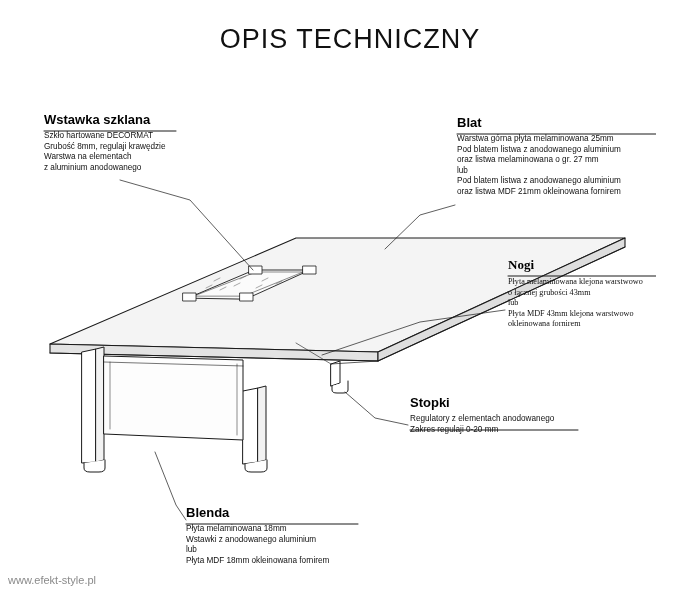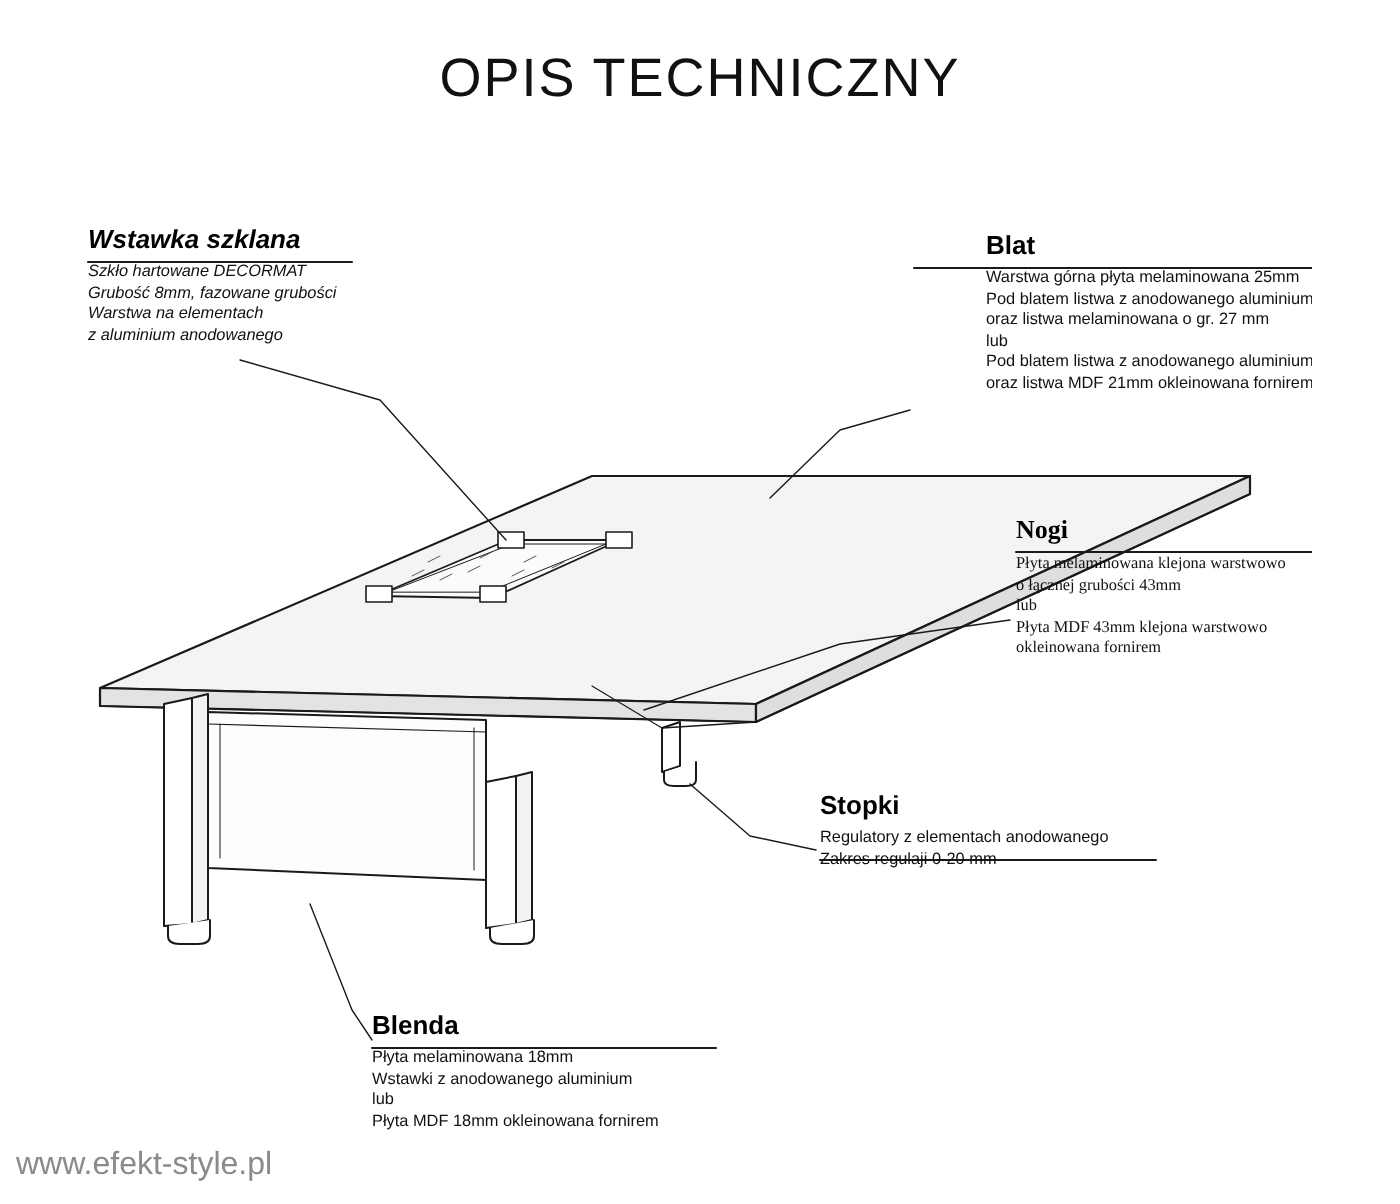--- a/index.html
+++ b/index.html
@@ -48,30 +48,30 @@
     white-space: nowrap;
   }
   .callout .lines {
     font-size: 8.2px;
     line-height: 10.5px;
     color: #111111;
   }
   .callout .lines div {
     white-space: nowrap;
   }
-  #c-wstawka { left: 44px; top: 112px; font-style: italic; }
-  #c-blat    { left: 457px; top: 115px; margin-left: 36px; }
+  #c-wstawka { left: 44px; top: 112px; }
+  #c-blat    { left: 457px; top: 115px; }
   #c-nogi    { left: 508px; top: 257px; font-family: Liberation Serif, serif; }
   #c-stopki  { left: 410px; top: 395px; }
   #c-blenda  { left: 186px; top: 505px; }
   .watermark {
     position: absolute;
     left: 8px;
     top: 574px;
-    font-size: 16px;
+    font-size: 11px;
     color: #8a8a8a;
   }
 </style>
 </head>
 <body>
 
 <div id="page">
 
   <div class="title">OPIS TECHNICZNY</div>
 
@@ -137,21 +137,21 @@
       <line x1="508" y1="276" x2="672" y2="276" stroke="#1a1a1a" stroke-width="1"></line>
       <line x1="410" y1="430" x2="578" y2="430" stroke="#1a1a1a" stroke-width="1"></line>
       <line x1="186" y1="524" x2="358" y2="524" stroke="#1a1a1a" stroke-width="1"></line>
     </g>
   </svg>
 
   <div class="callout" id="c-wstawka">
     <div class="heading">Wstawka szklana</div>
     <div class="lines">
       <div>Szkło hartowane DECORMAT</div>
-      <div>Grubość 8mm, fazowane grubości</div>
+      <div>Grubość 8mm, regulaji krawędzie</div>
       <div>Warstwa na elementach</div>
       <div>z aluminium anodowanego</div>
     </div>
   </div>
 
   <div class="callout" id="c-blat">
     <div class="heading">Blat</div>
     <div class="lines">
       <div>Warstwa górna płyta melaminowana 25mm</div>
       <div>Pod blatem listwa z anodowanego aluminium</div>

